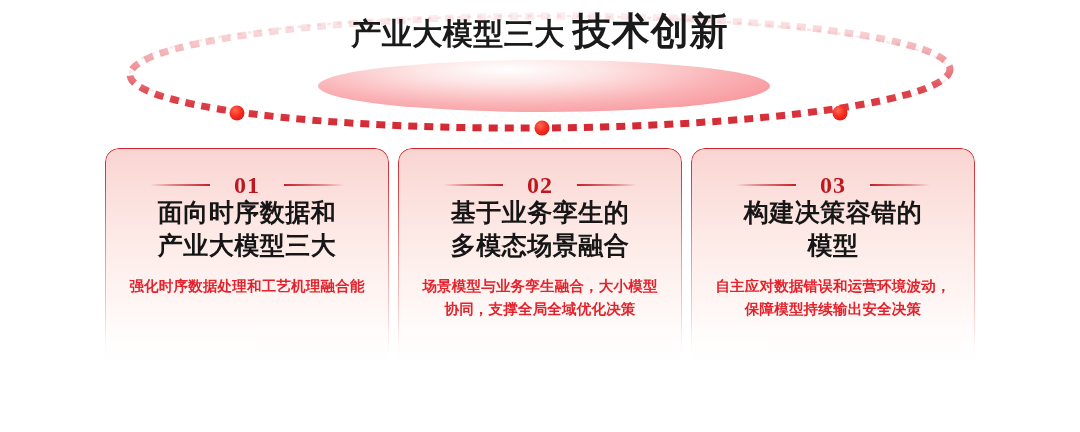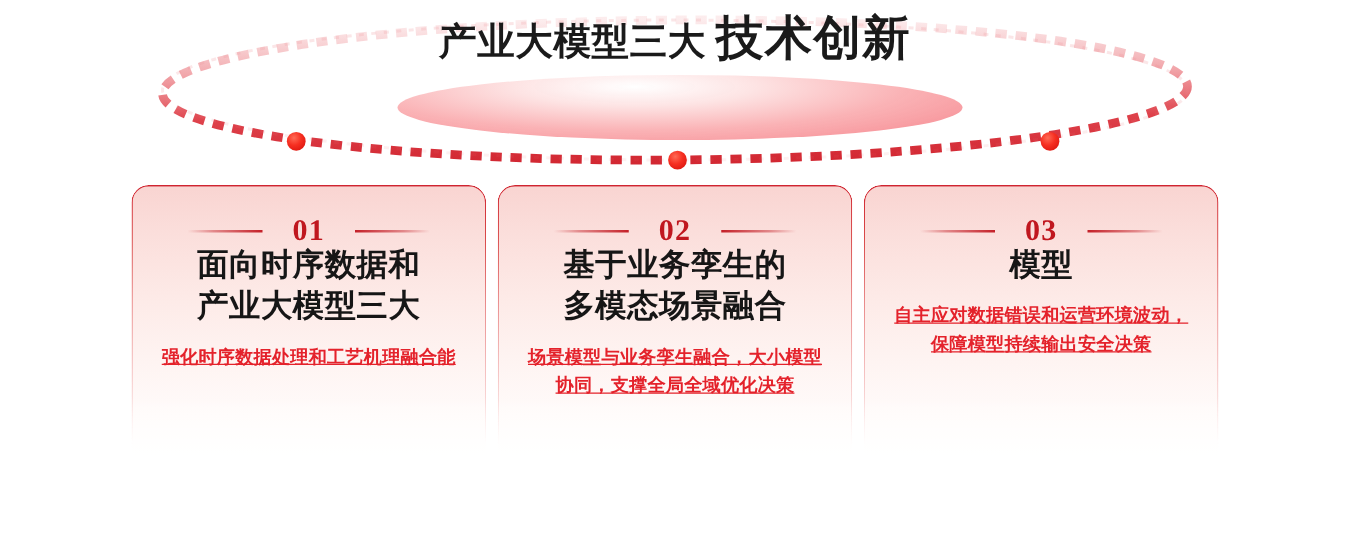--- a/index.html
+++ b/index.html
@@ -177,21 +177,20 @@
   }
   .headline .l { display: block; }
 
   .desc {
     margin-top: 13px;
     font-size: 14.5px;
     font-weight: bold;
     color: #e4222b;
     line-height: 1.6;
     letter-spacing: 0.2px;
-    text-decoration: underline;
   }
   .desc .l { display: block; }
 </style>
 </head>
 <body>
 
 <div id="stage">
 
   <svg class="arc-layer" viewBox="0 0 1080 432" width="1080" height="432" aria-hidden="true">
     <defs>
@@ -269,20 +268,21 @@
 
     <div class="card card-3">
       <div class="card-border"></div>
       <div class="card-inner">
         <div class="num-row">
           <span class="rule rule-left"></span>
           <span class="num">03</span>
           <span class="rule rule-right"></span>
         </div>
         <div class="headline">
+          <span class="l">构建决策容错的</span>
           <span class="l">模型</span>
         </div>
         <div class="desc">
           <span class="l">自主应对数据错误和运营环境波动，</span>
           <span class="l">保障模型持续输出安全决策</span>
         </div>
       </div>
     </div>
 
   </div>

